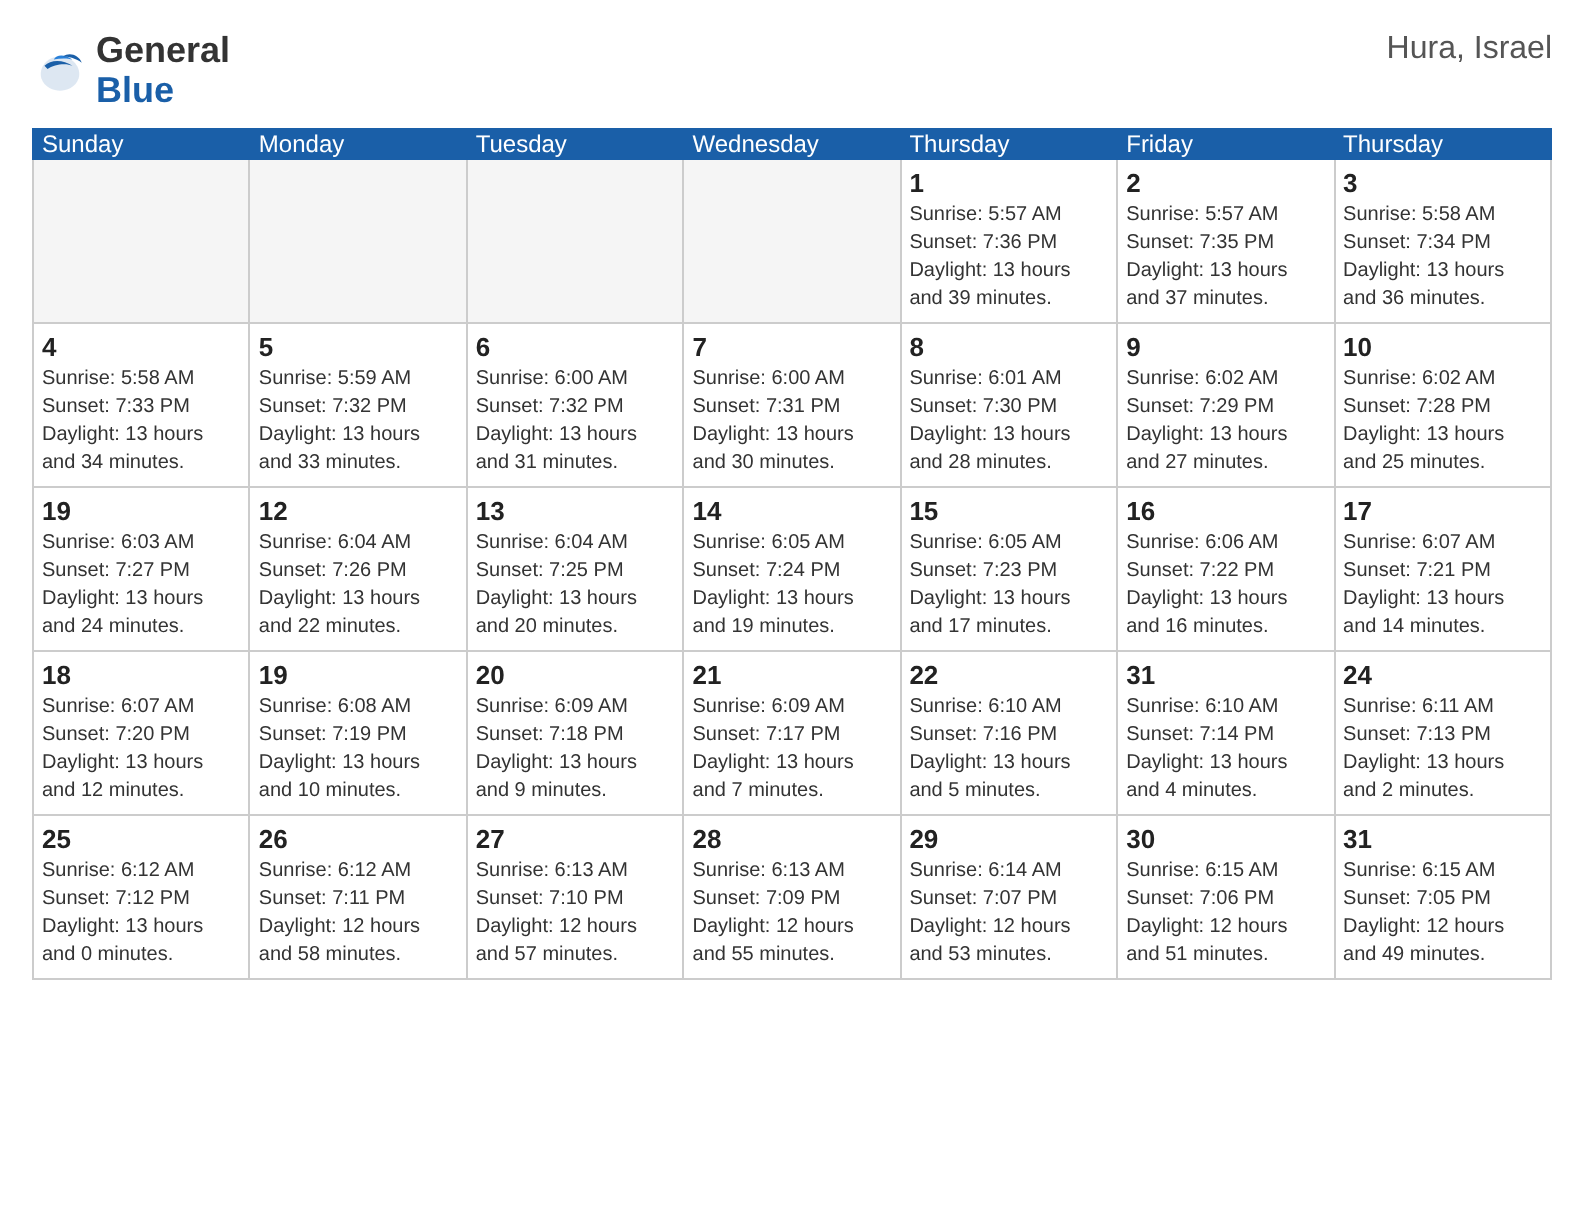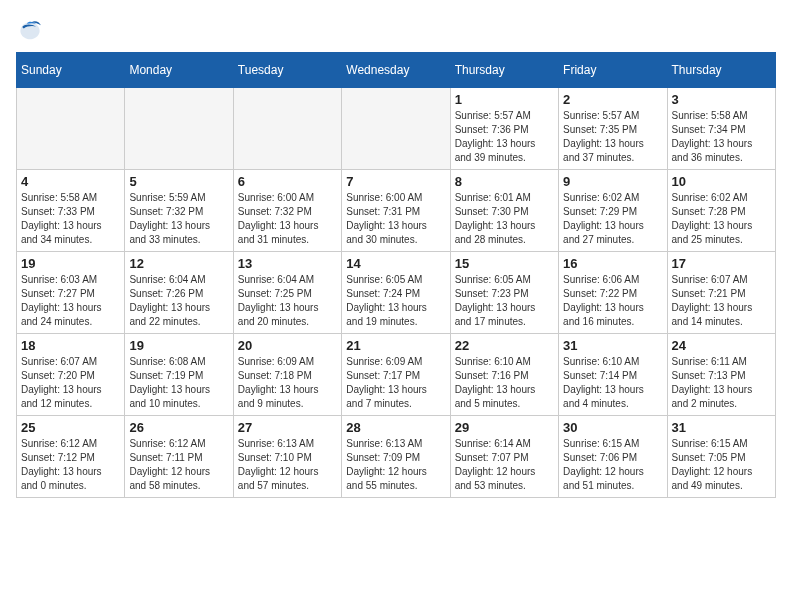--- a/index.html
+++ b/index.html
@@ -45,21 +45,21 @@
       color: #555;
     }
     table {
       width: 100%;
       border-collapse: collapse;
       font-size: 11px;
     }
     thead th {
       background-color: #1a5fa8;
       color: #fff;
-      padding: 10px 4px;
+      padding: 0 4px;
       text-align: left;
       font-size: 12px;
       font-weight: normal;
       border: 1px solid #1a5fa8;
     }
     td {
       border: 1px solid #ccc;
       vertical-align: top;
       padding: 4px;
       width: 14.28%;
@@ -88,22 +88,27 @@
 <body>
 
 <div class="header">
   <div class="logo">
     <svg class="logo-bird" viewBox="0 0 36 36">
       <path d="M18 8 C10 8, 4 15, 6 22 C8 28, 14 30, 18 30 C22 30, 28 28, 30 22 C32 15, 26 8, 18 8Z" fill="#1a5fa8" opacity="0.15"></path>
       <path d="M8 14 C12 10, 20 10, 26 14 C22 12, 14 13, 10 16Z" fill="#1a5fa8"></path>
       <path d="M14 10 C16 6, 22 7, 26 10 C23 9, 18 9, 14 10Z" fill="#2980d9"></path>
       <path d="M20 8 C24 5, 30 7, 32 12 C28 9, 23 8, 20 8Z" fill="#1a5fa8"></path>
     </svg>
+    <div class="logo-text">
+      <div><span class="general">General</span></div>
+      <div><span class="blue">Blue</span></div>
+    </div>
   </div>
   <div class="title-block">
+    <div class="location">Hura, Israel</div>
   </div>
 </div>
 
 <table>
   <thead>
     <tr>
     <th>Sunday</th>
         <th>Monday</th>
         <th>Tuesday</th>
         <th>Wednesday</th>

